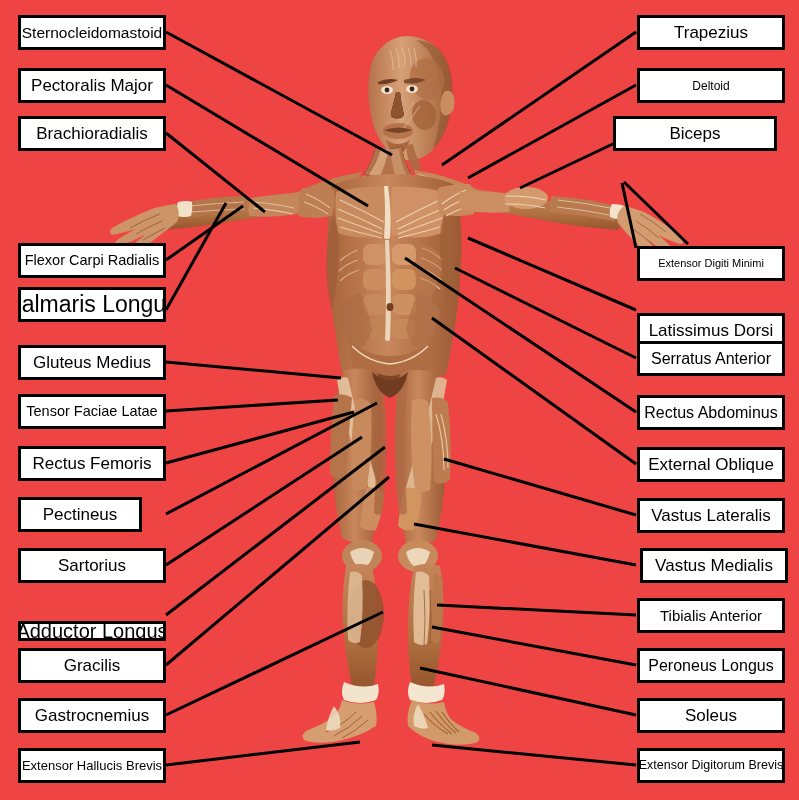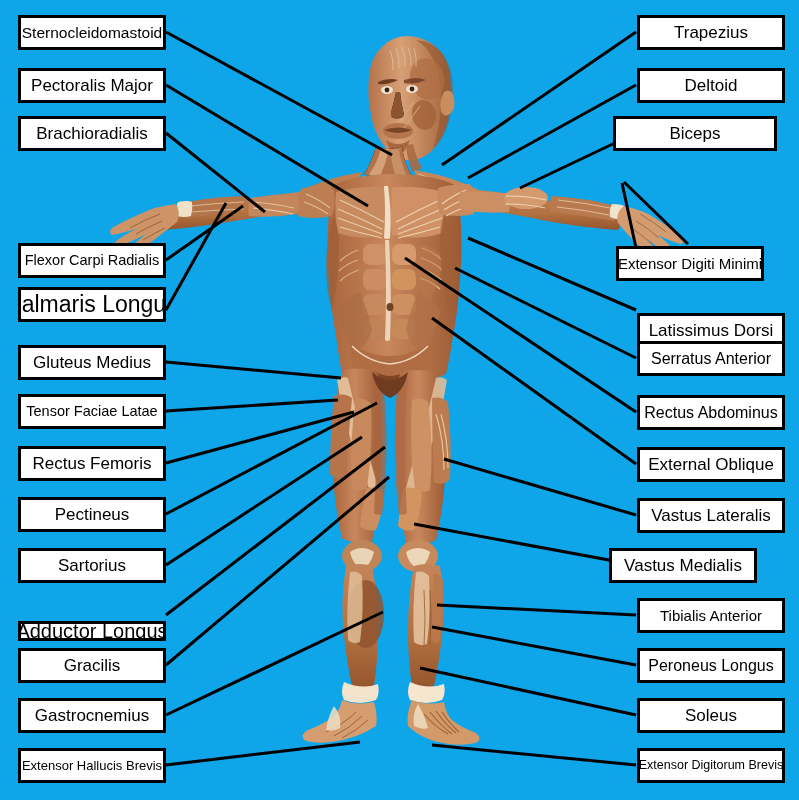--- a/index.html
+++ b/index.html
@@ -1,17 +1,17 @@
 <!DOCTYPE html>
 <html><head>
 <meta charset="utf-8">
 <style>
   html,body{margin:0;padding:0;background:#ffffff;}
   body{width:799px;height:800px;font-family:"Liberation Sans",sans-serif;}
-  #stage{position:relative;width:799px;height:800px;overflow:hidden;background:#0ea5e9;}
+  #stage{position:relative;width:799px;height:800px;overflow:hidden;background:#ef4444;}
   #figure-layer{position:absolute;left:0;top:0;width:799px;height:800px;}
   #leader-layer{position:absolute;left:0;top:0;width:799px;height:800px;}
   .label-box{
     position:absolute;
     box-sizing:border-box;
     border:3px solid #000;
     background:#fff;
     display:flex;align-items:center;justify-content:center;
     color:#000;
     line-height:1;
@@ -379,21 +379,21 @@
       </div>
       <div class="label-box" style="left: 18px; top: 345px; width: 148px; height: 35px; font-size: 17px;">
         <span>Gluteus Medius</span>
       </div>
       <div class="label-box" style="left: 18px; top: 394px; width: 148px; height: 35px; font-size: 14.5px;">
         <span>Tensor Faciae Latae</span>
       </div>
       <div class="label-box" style="left: 18px; top: 446px; width: 148px; height: 35px; font-size: 17px;">
         <span>Rectus Femoris</span>
       </div>
-      <div class="label-box" style="left: 18px; top: 497px; width: 148px; height: 35px; font-size: 17px;">
+      <div class="label-box" style="left: 18px; top: 497px; width: 124px; height: 35px; font-size: 17px;">
         <span>Pectineus</span>
       </div>
       <div class="label-box" style="left: 18px; top: 548px; width: 148px; height: 35px; font-size: 17px;">
         <span>Sartorius</span>
       </div>
       <div class="label-box" style="left: 18px; top: 598px; width: 148px; height: 20px; font-size: 20px; margin-top: 23px;">
         <span>Adductor Longus</span>
       </div>
       <div class="label-box" style="left: 18px; top: 648px; width: 148px; height: 35px; font-size: 17px;">
         <span>Gracilis</span>
@@ -402,45 +402,45 @@
         <span>Gastrocnemius</span>
       </div>
       <div class="label-box" style="left: 18px; top: 748px; width: 148px; height: 35px; font-size: 13px;">
         <span>Extensor Hallucis Brevis</span>
       </div>
     </div>
   <div id="boxes-right">
       <div class="label-box" style="left: 637px; top: 15px; width: 148px; height: 35px; font-size: 17px;">
         <span>Trapezius</span>
       </div>
-      <div class="label-box" style="left: 637px; top: 68px; width: 148px; height: 35px; font-size: 17px;">
+      <div class="label-box" style="left: 637px; top: 68px; width: 148px; height: 35px; font-size: 12px;">
         <span>Deltoid</span>
       </div>
       <div class="label-box" style="left: 613px; top: 116px; width: 164px; height: 35px; font-size: 17px;">
         <span>Biceps</span>
       </div>
-      <div class="label-box" style="left: 616px; top: 246px; width: 148px; height: 35px; font-size: 15px;">
+      <div class="label-box" style="left: 637px; top: 246px; width: 148px; height: 35px; font-size: 11px;">
         <span>Extensor Digiti Minimi</span>
       </div>
       <div class="label-box" style="left: 637px; top: 293px; width: 148px; height: 35px; font-size: 17px; margin-top: 20px;">
         <span>Latissimus Dorsi</span>
       </div>
       <div class="label-box" style="left: 637px; top: 341px; width: 148px; height: 35px; font-size: 16px;">
         <span>Serratus Anterior</span>
       </div>
       <div class="label-box" style="left: 637px; top: 395px; width: 148px; height: 35px; font-size: 16px;">
         <span>Rectus Abdominus</span>
       </div>
       <div class="label-box" style="left: 637px; top: 447px; width: 148px; height: 35px; font-size: 17px; align-items: center;">
         <span>External Oblique</span>
       </div>
       <div class="label-box" style="left: 637px; top: 498px; width: 148px; height: 35px; font-size: 17px;">
         <span>Vastus Lateralis</span>
       </div>
-      <div class="label-box" style="left: 609px; top: 548px; width: 148px; height: 35px; font-size: 17px;">
+      <div class="label-box" style="left: 640px; top: 548px; width: 148px; height: 35px; font-size: 17px;">
         <span>Vastus Medialis</span>
       </div>
       <div class="label-box" style="left: 637px; top: 598px; width: 148px; height: 35px; font-size: 15px;">
         <span>Tibialis Anterior</span>
       </div>
       <div class="label-box" style="left: 637px; top: 648px; width: 148px; height: 35px; font-size: 16px;">
         <span>Peroneus Longus</span>
       </div>
       <div class="label-box" style="left: 637px; top: 698px; width: 148px; height: 35px; font-size: 17px;">
         <span>Soleus</span>

